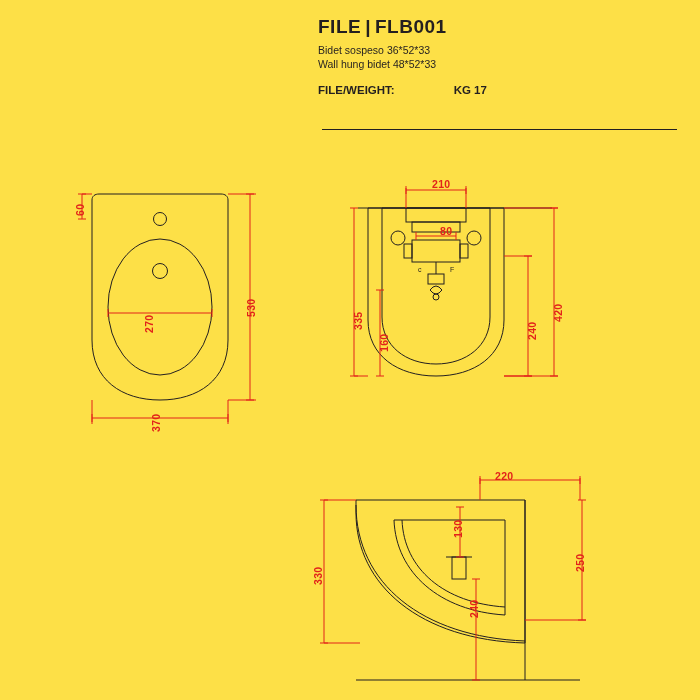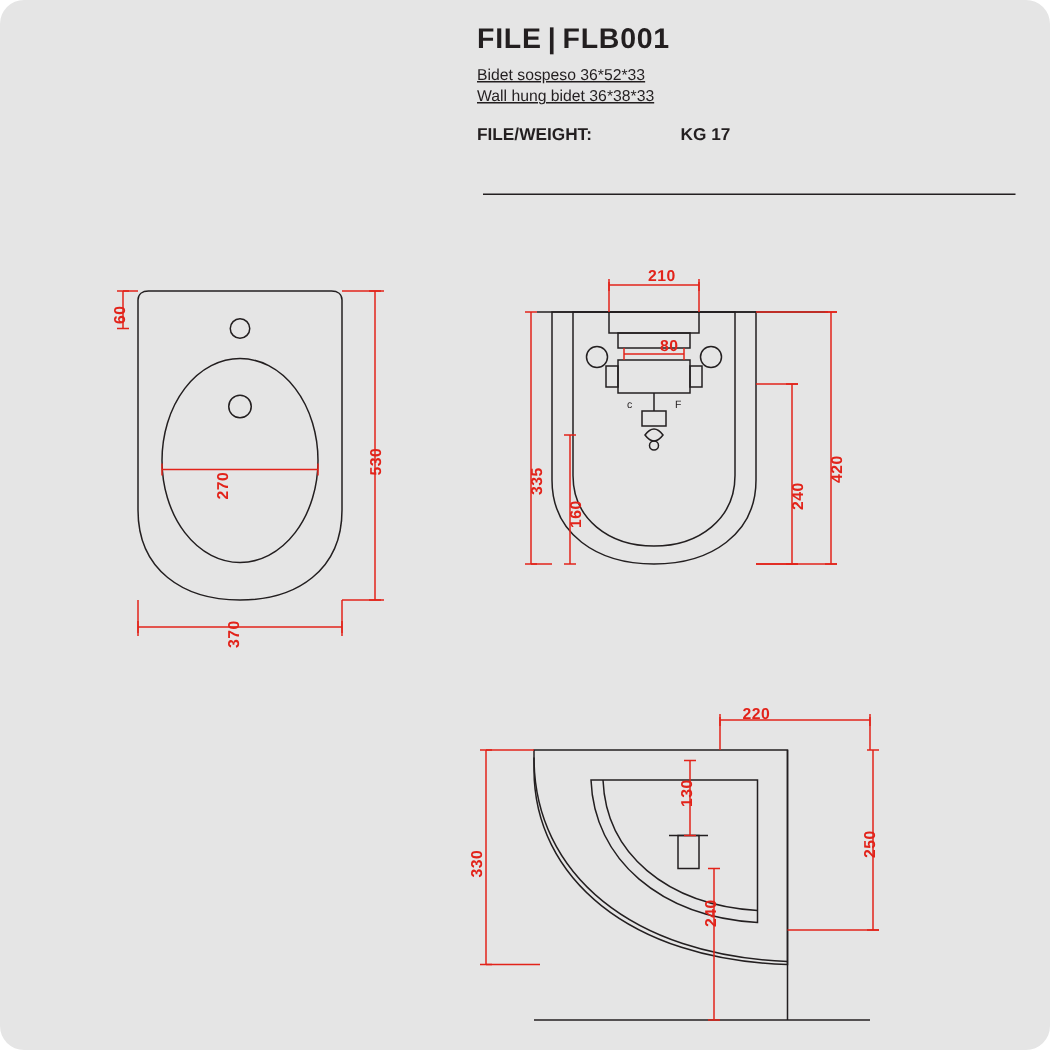--- a/index.html
+++ b/index.html
@@ -11,22 +11,21 @@
     width: 700px;
     height: 700px;
     position: relative;
     font-family: "Liberation Sans", sans-serif;
     color: #1a1a1a;
     overflow: hidden;
   }
   .sheet {
     position: absolute;
     inset: 0;
-    background: #e5e5e5;
-    border-radius: 16px;
+    background: #fde047;
   }
 
   
   .header {
     position: absolute;
     left: 318px;
     top: 16px;
     width: 360px;
   }
   .title-row {
@@ -38,21 +37,20 @@
   }
   .title-row .sep {
     padding: 0 4px;
     font-weight: bold;
   }
   .subtitle {
     font-size: 10.5px;
     color: #231f20;
     margin-top: 5px;
     line-height: 1.35;
-    text-decoration: underline;
   }
   .subtitle .it { display: block; }
   .subtitle .en { display: block; }
   .weight-row {
     margin-top: 13px;
     font-size: 11.5px;
     font-weight: bold;
     color: #231f20;
     white-space: nowrap;
   }
@@ -91,21 +89,21 @@
 <body>
 
 <div class="sheet">
 
   <div class="header">
     <div class="title-row">
       <span>FILE</span><span class="sep">|</span><span>FLB001</span>
     </div>
     <div class="subtitle">
       <span class="it">Bidet sospeso 36*52*33</span>
-      <span class="en">Wall hung bidet 36*38*33</span>
+      <span class="en">Wall hung bidet 48*52*33</span>
     </div>
     <div class="weight-row">
       <span>FILE/WEIGHT:</span><span class="val">KG 17</span>
     </div>
   </div>
   <div class="header-rule"></div>
 
   <svg width="250" height="260" style="position:absolute;left:60px;top:175px;">
 
     <path class="blk" d="M 32 25 L 32 165 C 32 205 62 225 100 225 C 138 225 168 205 168 165 L 168 25 C 168 21 165 19 161 19 L 39 19 C 35 19 32 21 32 25 Z"></path>

